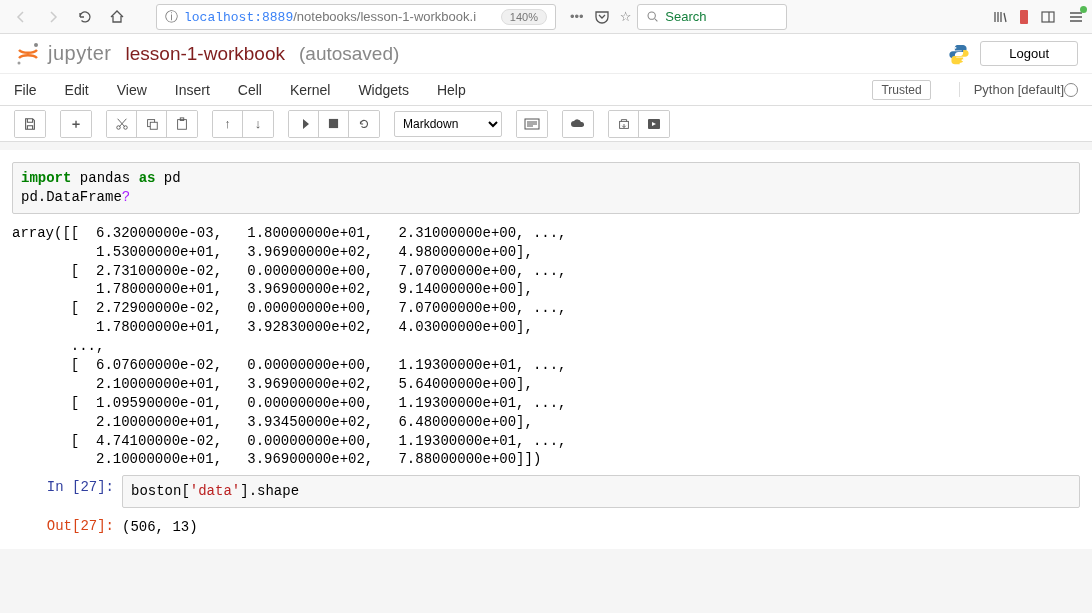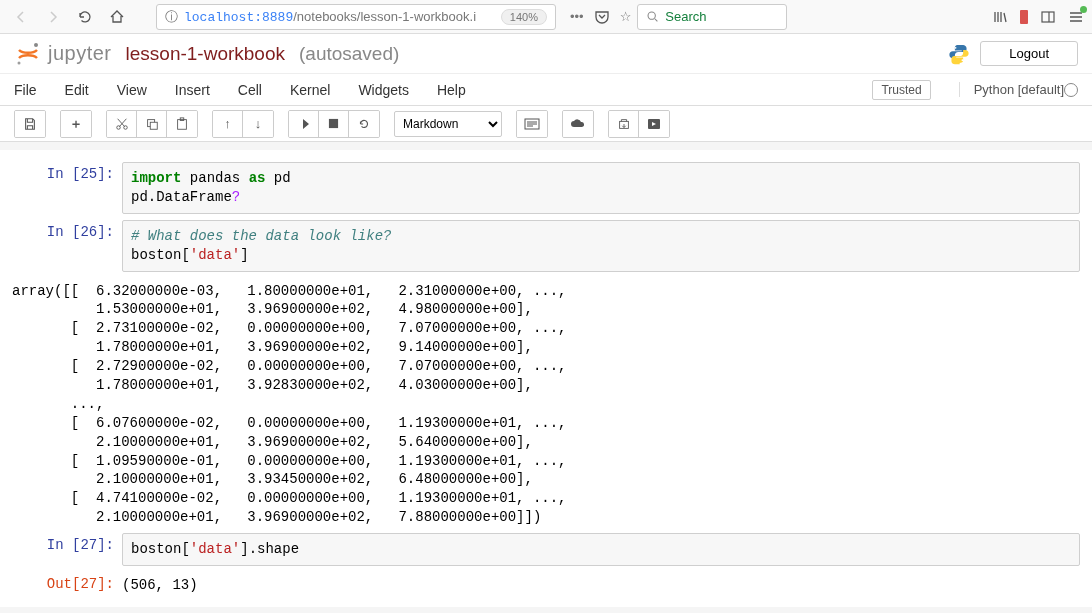--- a/index.html
+++ b/index.html
@@ -266,34 +266,26 @@
           <path d="M5 4l4 2-4 2V4" fill="#fff"></path>
         </svg>
       </div>
   </div>
 </div>
 
 <div class="nb-area">
   <div class="nb-container">
 
     <div class="cell">
-      <div class="prompt in">In [25]:</div>
       <div class="cell-body">
         <div class="input-area"><span class="kw">import</span> pandas <span class="kw">as</span> pd
 pd.DataFrame<span class="q">?</span></div>
       </div>
     </div>
 
-    <div class="cell">
-      <div class="prompt in">In [26]:</div>
-      <div class="cell-body">
-        <div class="input-area"><span class="cm"># What does the data look like?</span>
-boston[<span class="str">'data'</span>]</div>
-      </div>
-    </div>
     <div class="cell">
       <div class="cell-body">
         <div class="output-area">array([[  6.32000000e-03,   1.80000000e+01,   2.31000000e+00, ...,
           1.53000000e+01,   3.96900000e+02,   4.98000000e+00],
        [  2.73100000e-02,   0.00000000e+00,   7.07000000e+00, ...,
           1.78000000e+01,   3.96900000e+02,   9.14000000e+00],
        [  2.72900000e-02,   0.00000000e+00,   7.07000000e+00, ...,
           1.78000000e+01,   3.92830000e+02,   4.03000000e+00],
        ..., 
        [  6.07600000e-02,   0.00000000e+00,   1.19300000e+01, ...,

